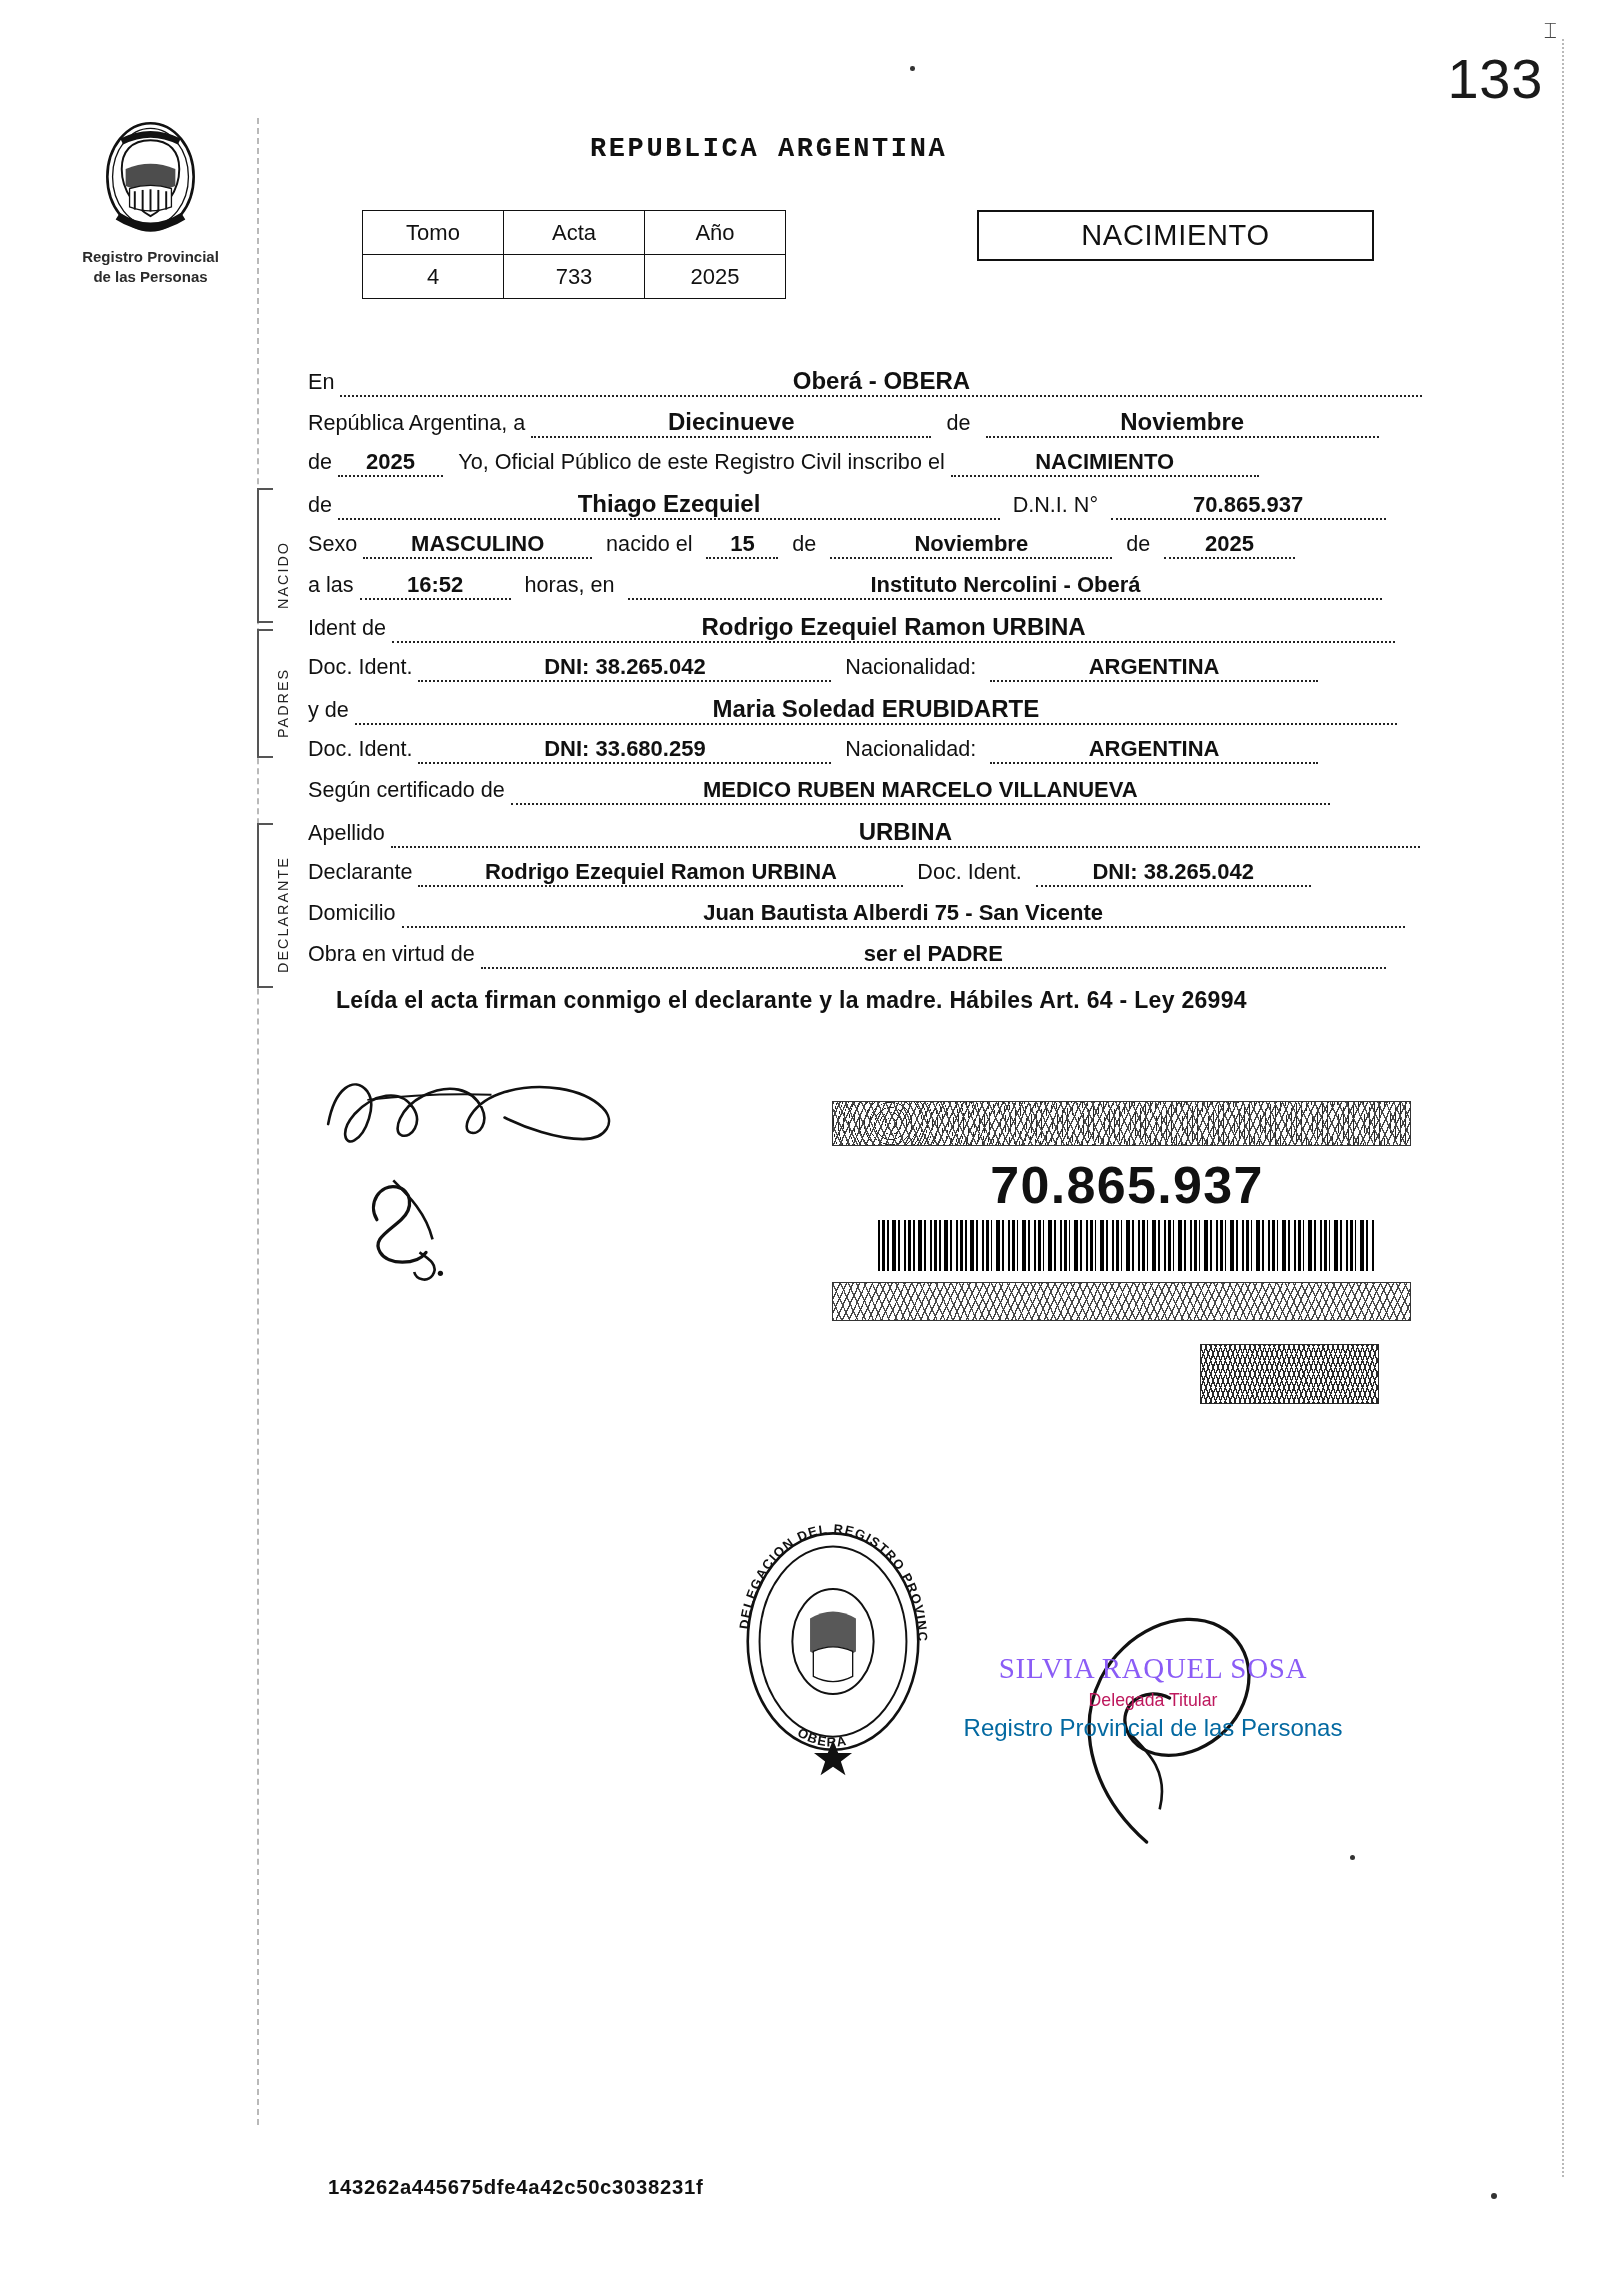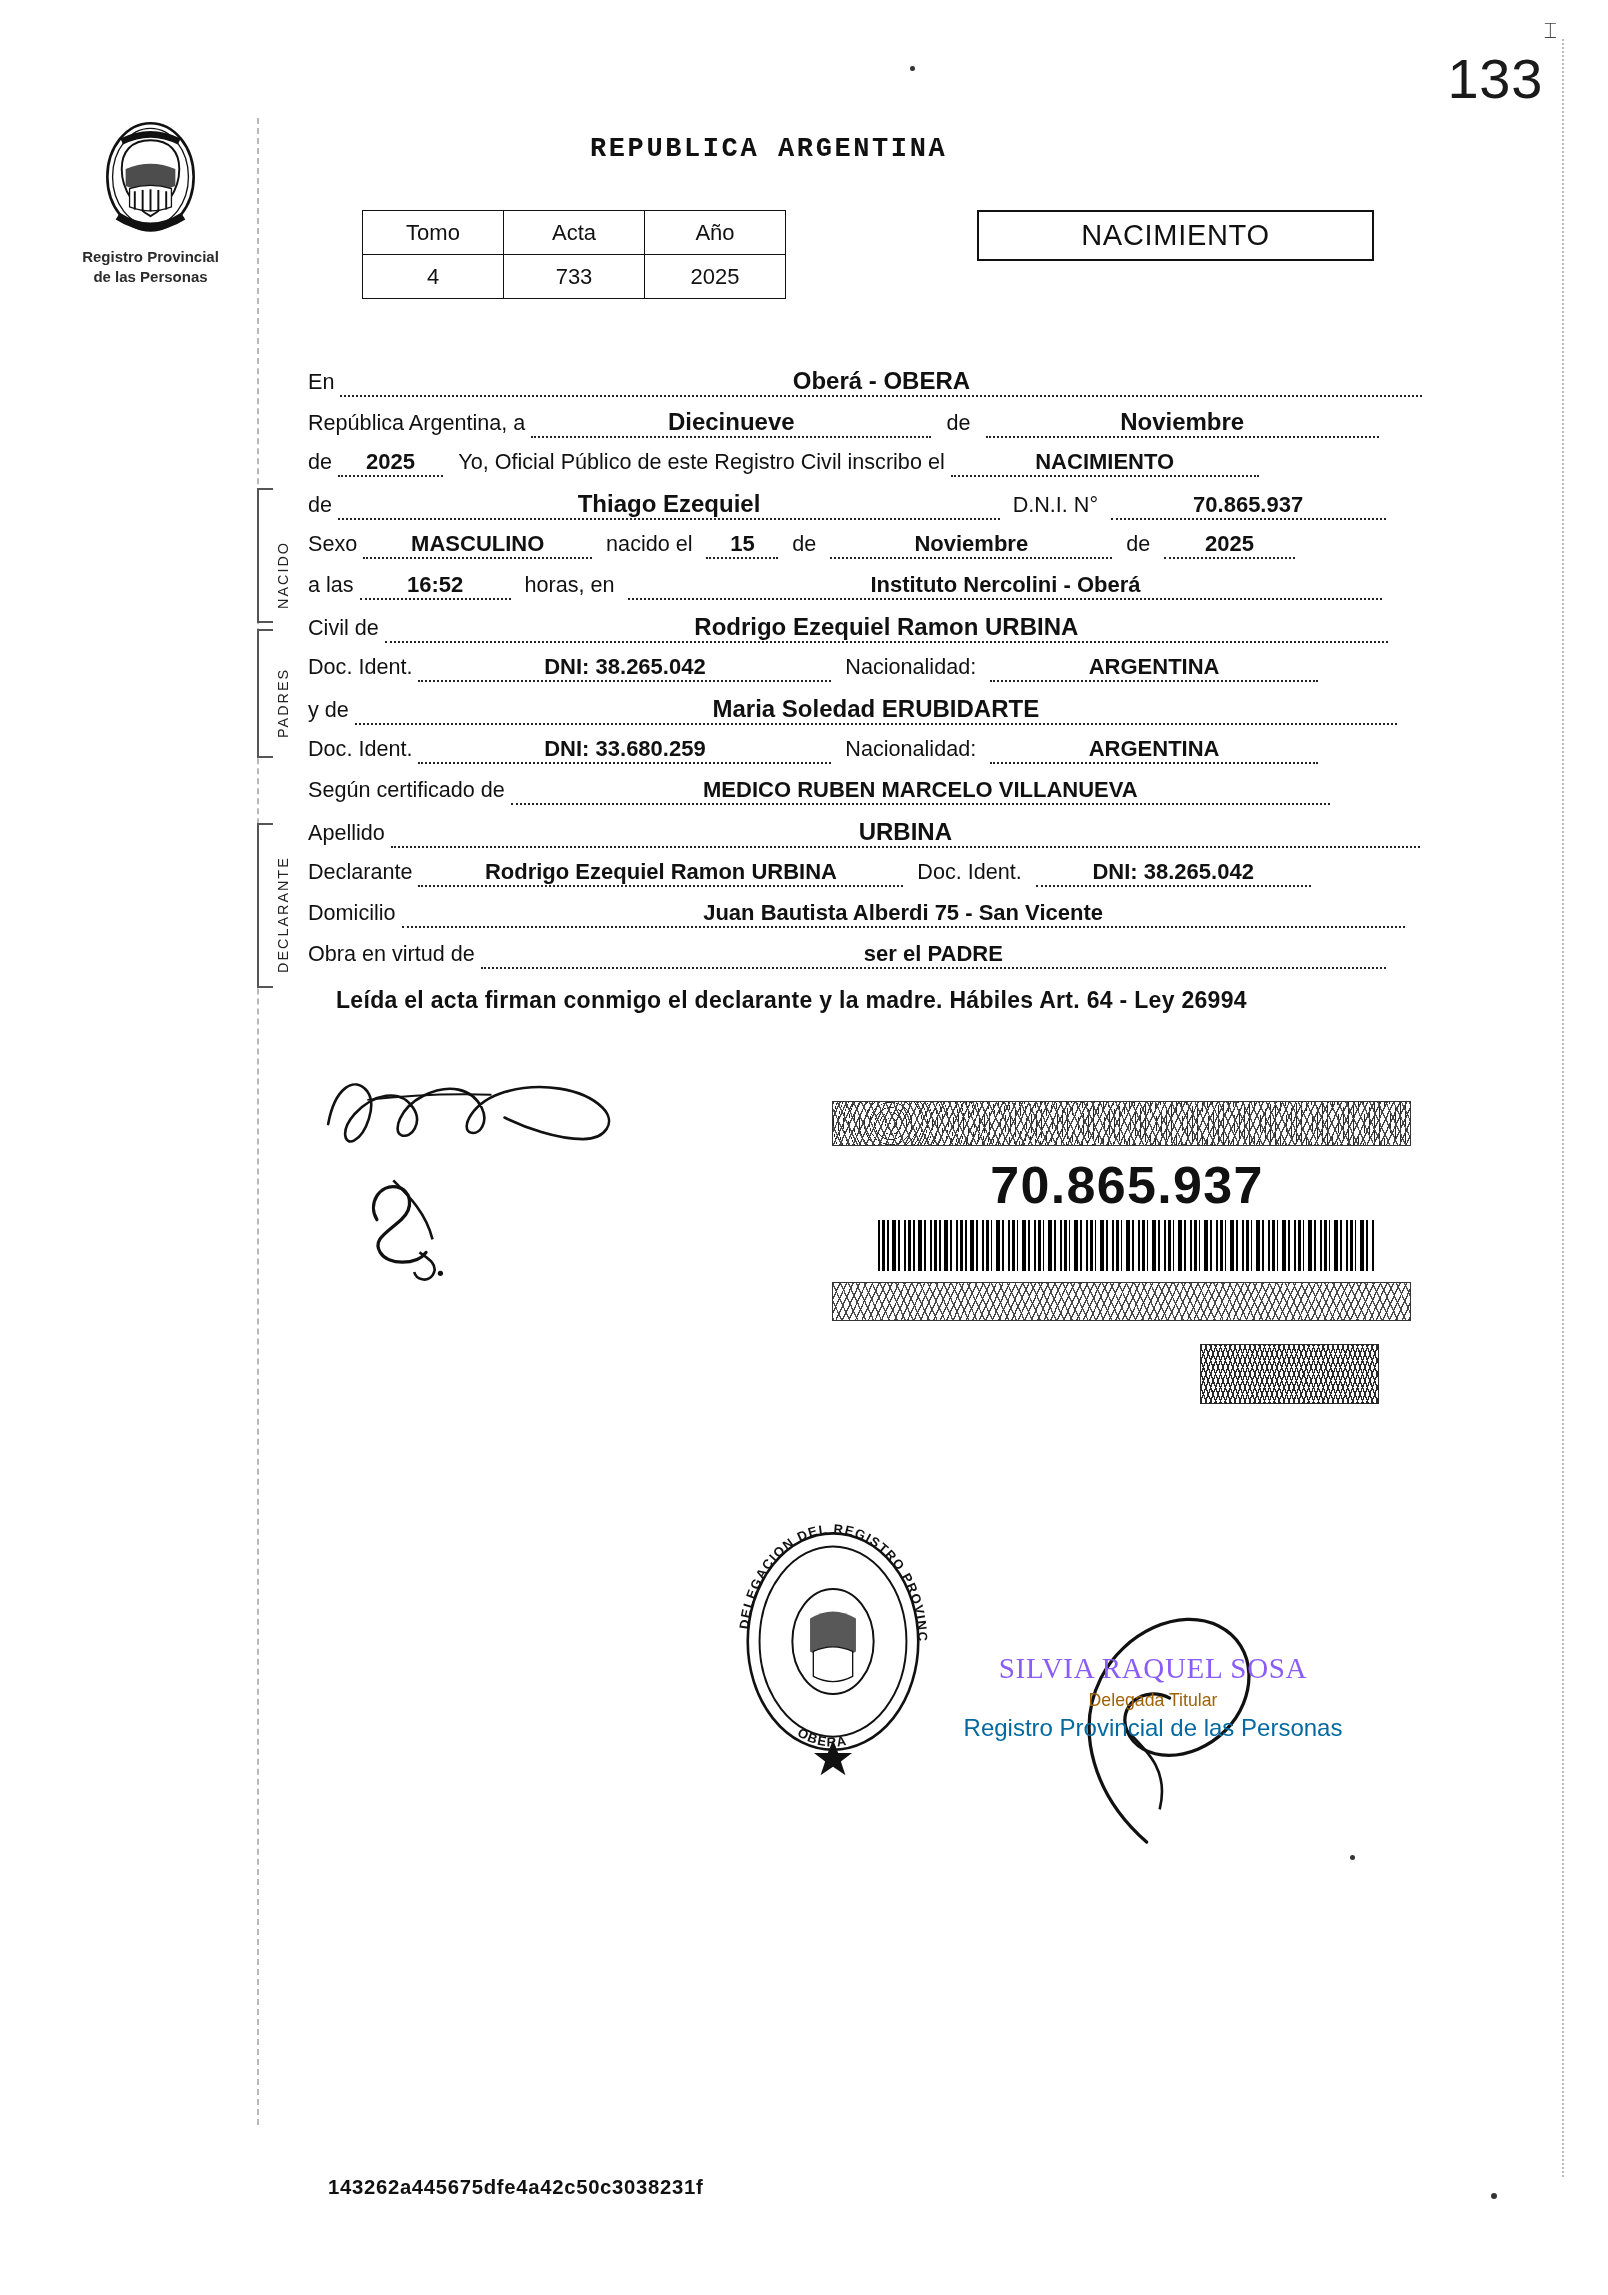--- a/index.html
+++ b/index.html
@@ -275,21 +275,21 @@
   }
   .official .name {
     font-family: "Liberation Serif", serif;
     font-size: 29px;
     letter-spacing: 0.7px;
     color: #8b5cf6;
   }
   .official .role {
     font-size: 17.7px;
     margin-top: 5.2px;
-    color: #a16207;
+    color: #be185d;
   }
   .official .office {
     font-size: 24px;
     margin-top: 2.6px;
     color: #0369a1;
   }
   .sig-loop {
     position: absolute;
     left: 996px;
     top: 1534px;
@@ -415,21 +415,21 @@
     </div>
 
     <div class="line">
       <span class="lbl">a las</span>
       <span class="fill med" style="width:151px;">16:52</span>
       <span class="lbl" style="padding:0 7.9px;">horas, en</span>
       <span class="fill med" style="width:754px;">Instituto Nercolini - Oberá</span>
     </div>
 
     <div class="line">
-      <span class="lbl">Civil de</span>
+      <span class="lbl">Ident de</span>
       <span class="fill big" style="width:1003px;">Rodrigo Ezequiel Ramon URBINA</span>
     </div>
 
     <div class="line">
       <span class="lbl">Doc. Ident.</span>
       <span class="fill med" style="width:413px;">DNI: 38.265.042</span>
       <span class="lbl" style="padding:0 7.9px;">Nacionalidad:</span>
       <span class="fill med" style="width:328px;">ARGENTINA</span>
     </div>
 

